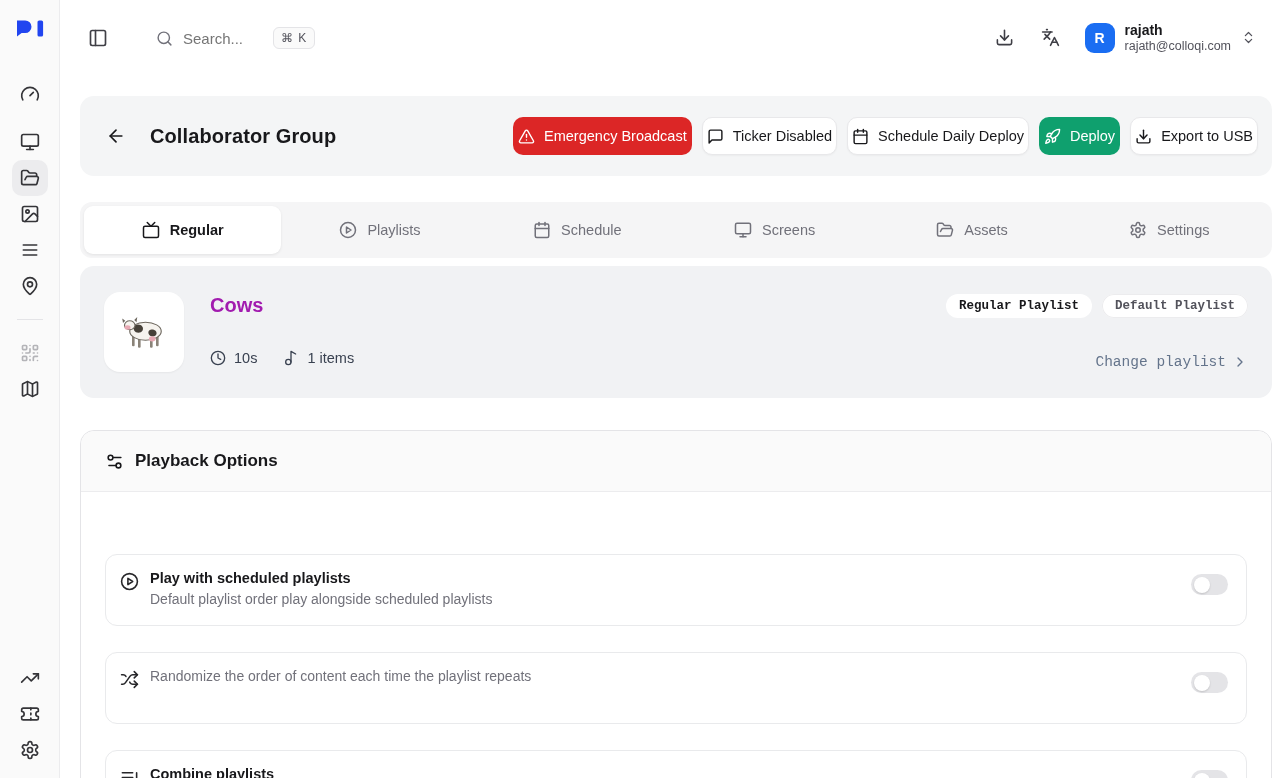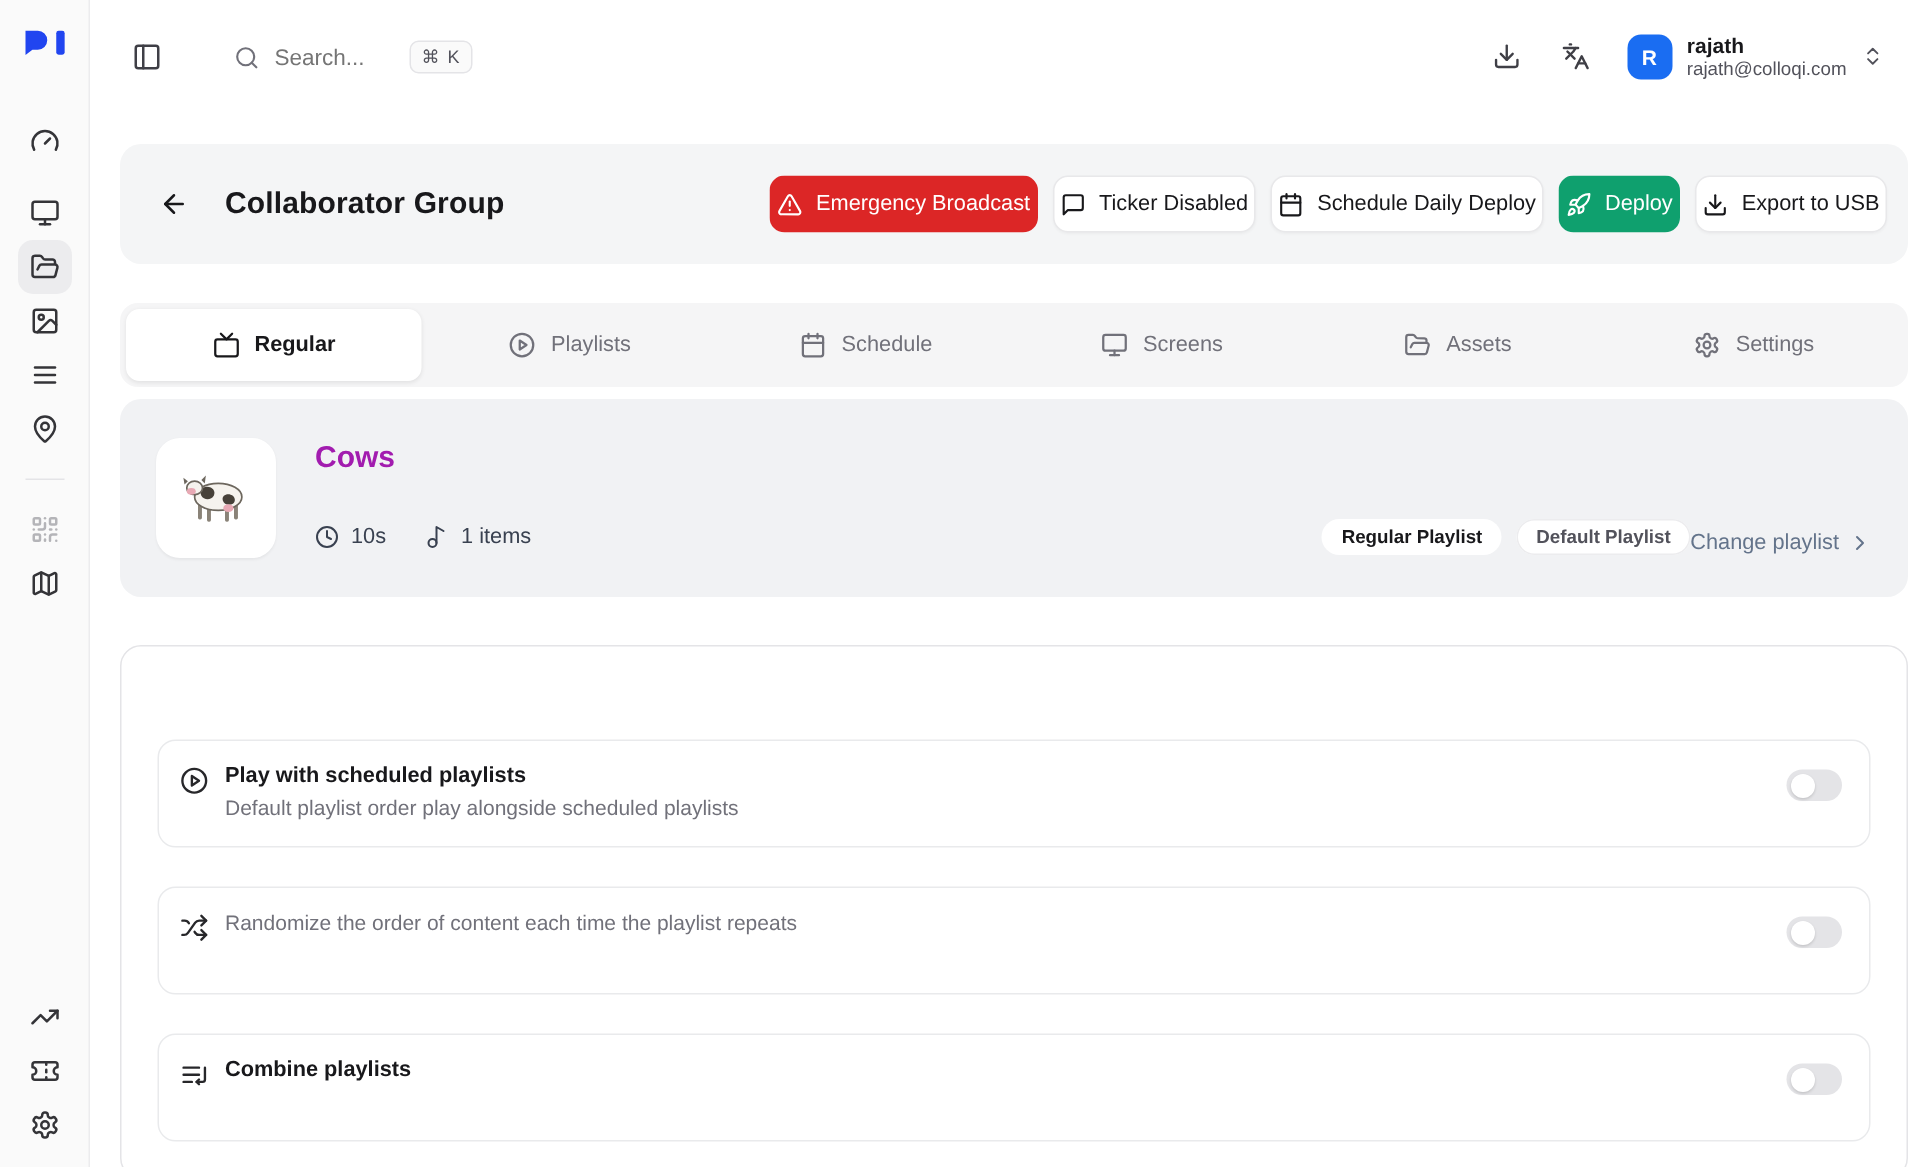--- a/index.html
+++ b/index.html
@@ -52,21 +52,21 @@
   .tab { flex:1; display:flex; align-items:center; justify-content:center; gap:10px; font-size:14.5px; color:#71717a; border-radius:9px; cursor:pointer; }
   .tab.active { background:#fff; color:#18181b; font-weight:600; box-shadow:0 1px 3px rgba(0,0,0,.08); }
 
   
   .playlist-card { margin-top:8px; height:132px; background:#f1f2f4; border-radius:14px; padding:26px 24px; display:flex; position:relative; }
   .thumb { width:80px; height:80px; background:#fff; border-radius:16px; display:flex; align-items:center; justify-content:center; box-shadow:0 1px 2px rgba(0,0,0,.05); }
   .pl-info { margin-left:26px; display:flex; flex-direction:column; justify-content:space-between; padding:2px 0 6px; }
   .pl-title { font-size:20px; font-weight:700; color:#a21caf; }
   .pl-meta { display:flex; align-items:center; gap:26px; color:#394150; font-size:14.5px; }
   .pl-meta .meta-item { display:flex; align-items:center; gap:8px; }
-  .pl-right { margin-left:auto; display:flex; flex-direction:row; justify-content:space-between; align-items:flex-end; padding:2px 0; }
+  .pl-right { margin-left:auto; display:flex; flex-direction:column; justify-content:space-between; align-items:flex-end; padding:2px 0;font-family:Liberation Mono, monospace; }
   .badges { display:flex; gap:10px; }
   .badge { background:#fff; border-radius:999px; padding:5px 13px; font-size:12.5px; font-weight:700; color:#18181b; }
   .badge.secondary { color:#52525b; box-shadow:inset 0 0 0 1px #ececee; }
   .change-link { display:flex; align-items:center; gap:6px; color:#64748b; font-size:14.5px; cursor:pointer; }
 
   
   .options-card { margin-top:32px; border:1px solid #e4e4e7; border-radius:14px; background:#fff; }
   .options-header { background:#fafafa; border-bottom:1px solid #ececee; border-radius:14px 14px 0 0; padding:20px 24px; display:flex; align-items:center; gap:11px; }
   .options-title { font-size:17px; font-weight:700; }
   .options-body { padding:62px 24px 24px; display:flex; flex-direction:column; gap:26px; }
@@ -466,20 +466,26 @@
         <a class="change-link">
           <span>Change playlist</span>
           <svg class="ic" width="16" height="16">
               <use href="#i-chevron-right"></use>
             </svg>
         </a>
       </div>
     </section>
 
     <section class="options-card">
+      <div class="options-header">
+        <svg class="ic" width="19" height="19">
+            <use href="#i-sliders"></use>
+          </svg>
+        <span class="options-title">Playback Options</span>
+      </div>
       <div class="options-body">
 
         <div class="option-row">
           <svg class="ic option-icon" width="19" height="19">
               <use href="#i-play-circle"></use>
             </svg>
           <div class="option-texts">
             <div class="option-title">Play with scheduled playlists</div>
             <div class="option-desc">Default playlist order play alongside scheduled playlists</div>
           </div>

